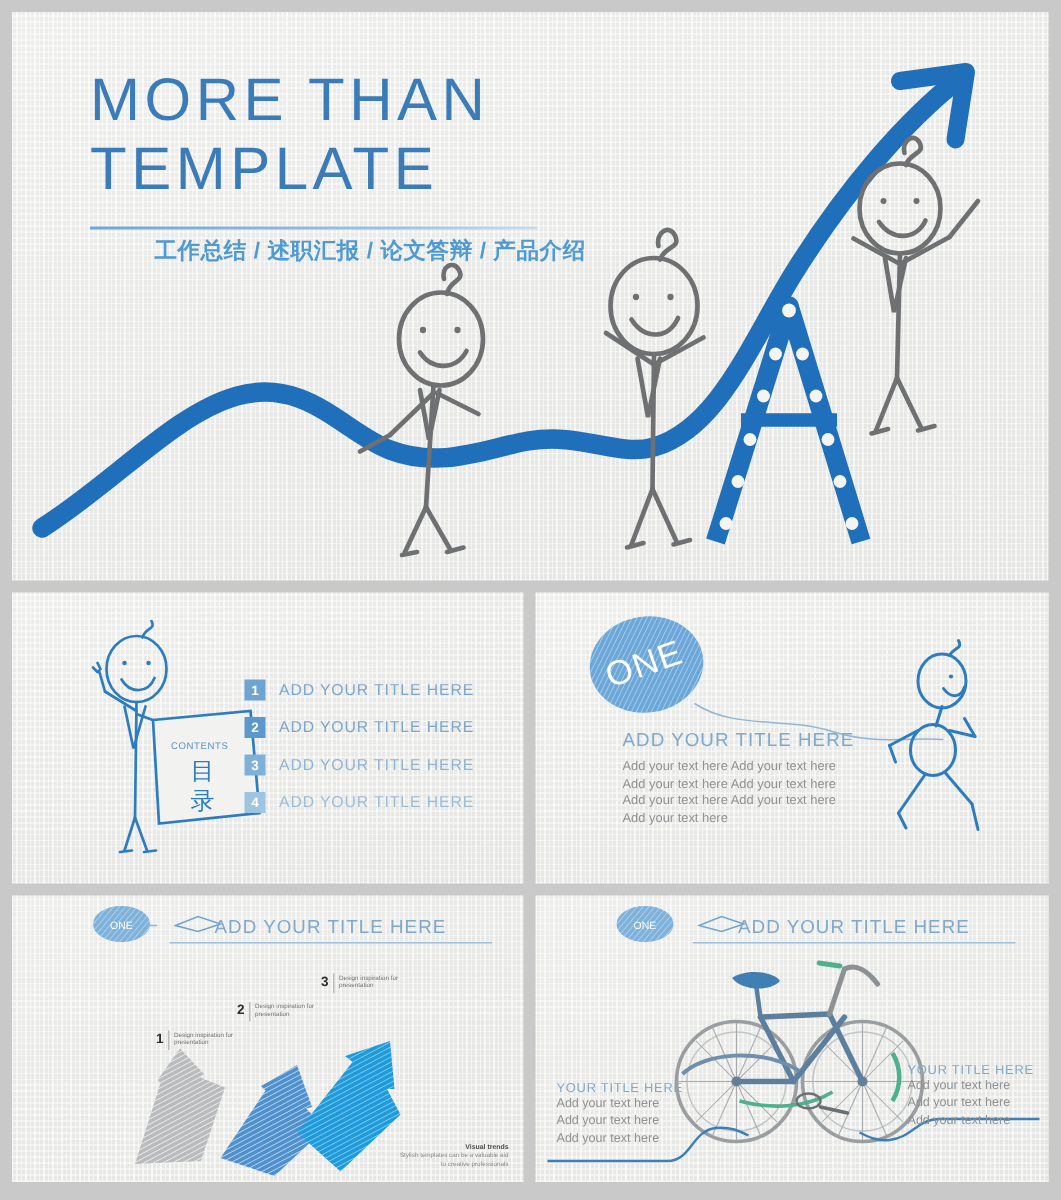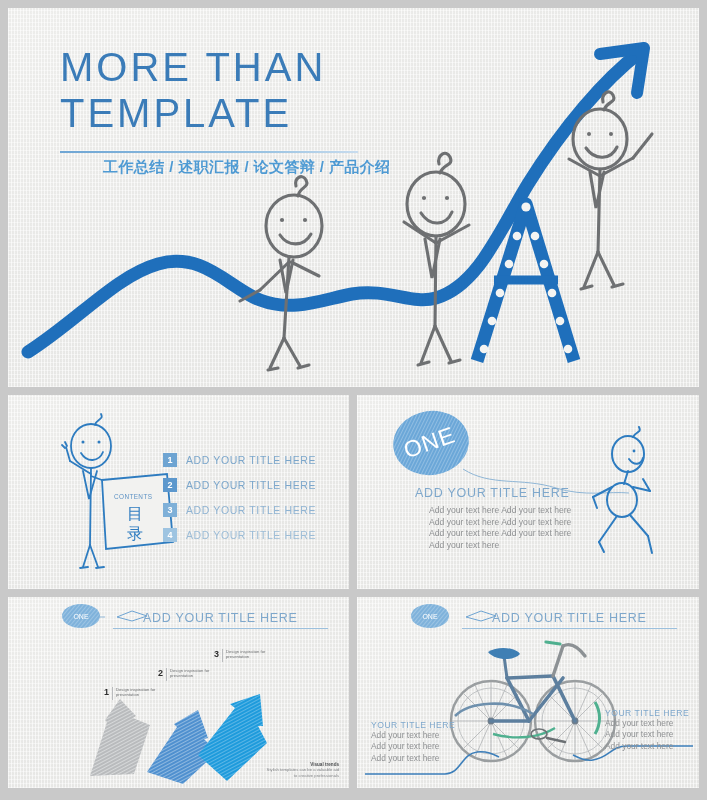--- a/index.html
+++ b/index.html
@@ -67,21 +67,21 @@
   .toc-num.n2 { background: #5d98cd; }
   .toc-num.n3 { background: #7fb0d8; }
   .toc-num.n4 { background: #9ec4e1; }
   .toc-label { font-size: 10.5px; letter-spacing: 0.6px; color: #7ba6cb; }
   .toc-item:nth-child(3) .toc-label { color: #8fb3d2; }
   .toc-item:nth-child(4) .toc-label { color: #9cbcd6; }
 
   
   #s-one { width: 344px; height: 194px; }
   .one-title { position: absolute; left: 58px; top: 91px; }
-  .one-body { position: absolute; left: 72px; top: 110px; }
+  .one-body { position: absolute; left: 58px; top: 110px; }
 
   
   #s-arrows { width: 343px; height: 191px; }
   #s-bike { width: 344px; height: 191px; }
   .hdr-badge { position: absolute; left: 53px; top: 6px; }
   .hdr-title { position: absolute; left: 135px; top: 14px; }
   .hdr-rule { position: absolute; left: 105px; top: 31px; width: 215px; height: 1px; background: #9cc0dd; }
 
   .arrow-label { position: absolute; }
   .arrow-label .n { font-size: 9px; font-weight: 700; color: #2e2e2e; }

